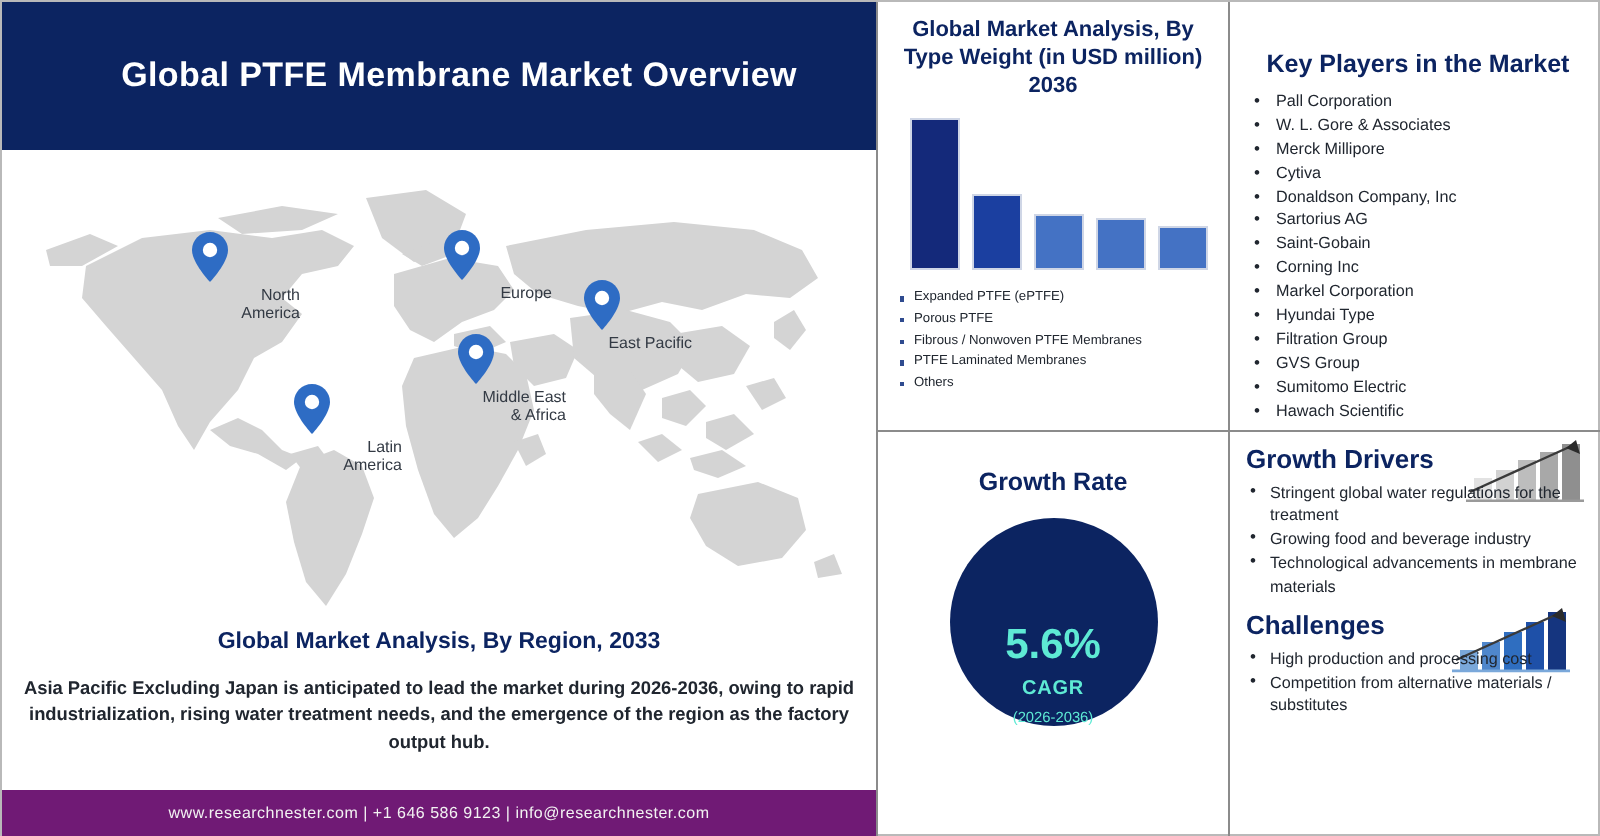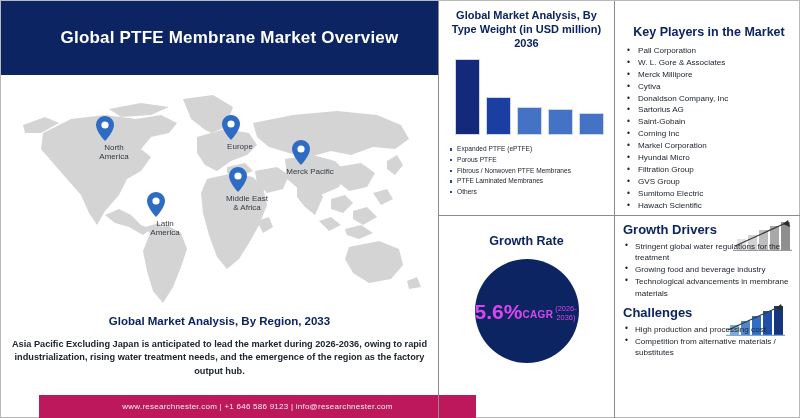--- a/index.html
+++ b/index.html
@@ -17,29 +17,29 @@
   .title-banner{position:absolute;left:0;top:0;width:437px;height:74px;background:#0c2461;
                 box-sizing:border-box;display:flex;align-items:center;justify-content:center;}
   .title-banner .ttl{color:#ffffff;font-size:17px;font-weight:bold;line-height:1.25;
                      text-align:center;letter-spacing:.2px;padding-left:34px;padding-right:14px;}
   .map-wrap{position:absolute;left:0;top:74px;width:437px;height:238px;background:#fff;overflow:hidden;}
   .map-wrap svg{display:block;width:437px;height:238px;}
 
   .pin{position:absolute;width:18px;height:25px;}
   .pin svg{width:18px;height:25px;display:block;}
   .pin-lbl{position:absolute;font-size:8px;line-height:1.12;color:#333a44;
-           text-align:center;white-space:pre-line;width:72px;margin-left:-27px;}
+           text-align:right;white-space:pre-line;width:72px;margin-left:-27px;}
 
   .region-caption{position:absolute;left:0;top:314px;width:437px;text-align:center;
                   font-size:11.5px;font-weight:bold;color:#0c2461;}
   .region-note{position:absolute;left:10px;top:337px;width:417px;text-align:center;
                font-size:9.2px;line-height:1.45;color:#20262f;font-weight:bold;}
 
-  .footer-bar{position:absolute;left:0;top:394px;width:437px;height:23px;background:#be185d;
-              display:flex;align-items:center;justify-content:center;margin-left:38px;}
+  .footer-bar{position:absolute;left:0;top:394px;width:437px;height:23px;background:#701a75;
+              display:flex;align-items:center;justify-content:center;}
   .footer-bar span{color:#f2f2f2;font-size:8px;letter-spacing:.25px;}
 
   
   .v-div-1{position:absolute;left:437px;top:0;width:1px;height:417px;background:#8b8b8b;}
   .v-div-2{position:absolute;left:613px;top:0;width:1px;height:417px;background:#8b8b8b;}
   .h-div-mid{position:absolute;left:438px;top:214px;width:175px;height:1px;background:#8b8b8b;}
   .h-div-right{position:absolute;left:614px;top:214px;width:186px;height:1px;background:#8b8b8b;}
 
   
   .chart-panel{position:absolute;left:438px;top:0;width:175px;height:214px;box-sizing:border-box;
@@ -63,21 +63,21 @@
   .players-panel li{list-style:none;font-size:8.1px;line-height:1.47;color:#20262f;
                     position:relative;padding-left:13px;white-space:nowrap;}
   .players-panel li:before{content:"\2022";position:absolute;left:2px;top:-1px;
                            font-size:8.5px;color:#20262f;}
 
   
   .growth-panel{position:absolute;left:438px;top:215px;width:175px;height:202px;box-sizing:border-box;
                 padding-top:18px;text-align:center;}
   .growth-title{font-size:12.5px;font-weight:bold;color:#0c2461;}
   .circle{width:104px;height:104px;border-radius:50%;background:#0c2461;margin:11px auto 0 auto;
-          display:flex;align-items:center;justify-content:flex-end;color:#d946ef;}
+          display:flex;flex-direction:column;align-items:center;justify-content:flex-end;color:#5eead4;}
   .circle .pct{font-size:21px;font-weight:bold;line-height:1;}
   .circle .cagr{font-size:10px;font-weight:bold;margin-top:6px;letter-spacing:.4px;}
   .circle .yrs{font-size:7.4px;margin-top:4px;}
 
   
   .drivers-panel{position:absolute;left:614px;top:215px;width:186px;height:202px;box-sizing:border-box;
                  padding:6px 7px 0 8px;}
   .sec-title{font-size:13px;font-weight:bold;color:#0c2461;}
   .drivers-panel ul{margin:4px 0 0 0;padding:0;}
   .drivers-panel li{list-style:none;font-size:8.1px;line-height:1.38;color:#20262f;
@@ -157,21 +157,21 @@
           </svg>
       </div>
       <div class="pin-lbl" style="left:230px;top:68px;">Europe</div>
 
       <div class="pin" style="left:291px;top:65px;">
         <svg viewBox="0 0 18 25">
             <path d="M9 0C4 0 0 4 0 9c0 6.5 9 16 9 16s9-9.5 9-16c0-5-4-9-9-9z" fill="#2e6cc4"></path>
             <circle cx="9" cy="9" r="3.6" fill="#ffffff"></circle>
           </svg>
       </div>
-      <div class="pin-lbl" style="left:300px;top:93px;">Merck Pacific</div>
+      <div class="pin-lbl" style="left:300px;top:93px;">East Pacific</div>
 
       <div class="pin" style="left:228px;top:92px;">
         <svg viewBox="0 0 18 25">
             <path d="M9 0C4 0 0 4 0 9c0 6.5 9 16 9 16s9-9.5 9-16c0-5-4-9-9-9z" fill="#2e6cc4"></path>
             <circle cx="9" cy="9" r="3.6" fill="#ffffff"></circle>
           </svg>
       </div>
       <div class="pin-lbl" style="left:237px;top:120px;">Middle East
 &amp; Africa</div>
 
@@ -225,21 +225,21 @@
     <ul>
       <li>Pall Corporation</li>
       <li>W. L. Gore &amp; Associates</li>
       <li>Merck Millipore</li>
       <li>Cytiva</li>
       <li>Donaldson Company, Inc</li>
       <li>Sartorius AG</li>
       <li>Saint-Gobain</li>
       <li>Corning Inc</li>
       <li>Markel Corporation</li>
-      <li>Hyundai Micro</li>
+      <li>Hyundai Type</li>
       <li>Filtration Group</li>
       <li>GVS Group</li>
       <li>Sumitomo Electric</li>
       <li>Hawach Scientific</li>
     </ul>
   </div>
 
   <div class="growth-panel">
     <div class="growth-title">Growth Rate</div>
     <div class="circle" style="background: rgb(12, 36, 97);">

